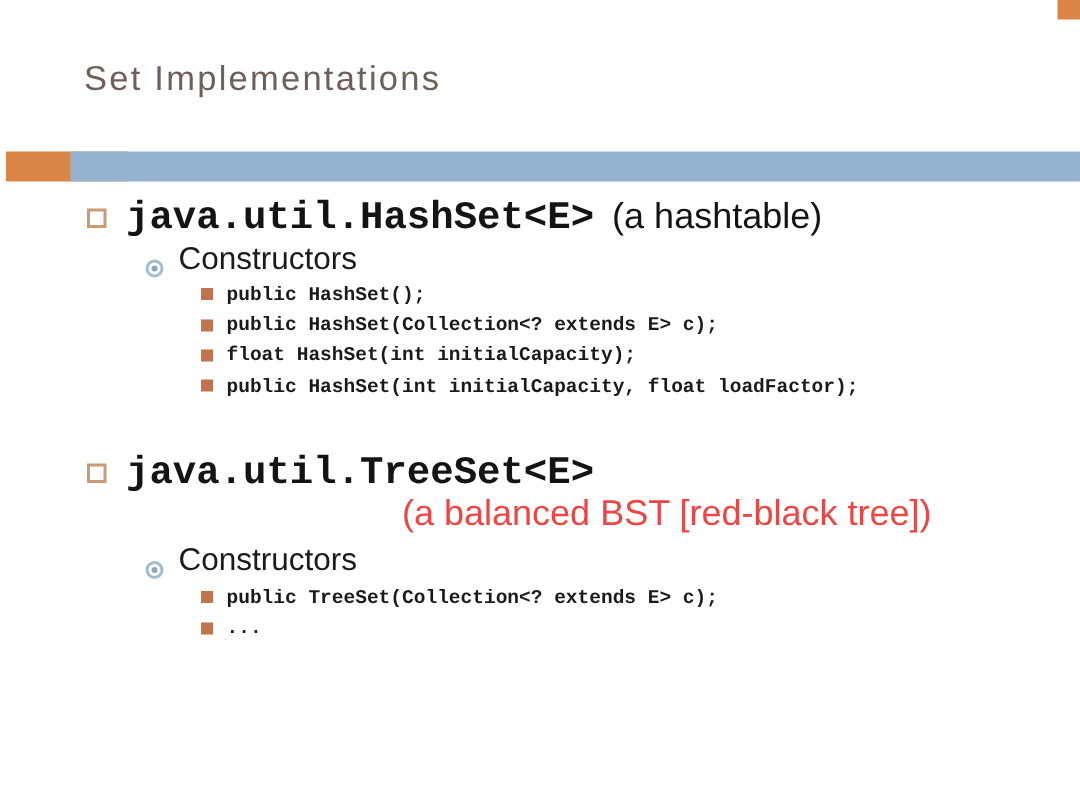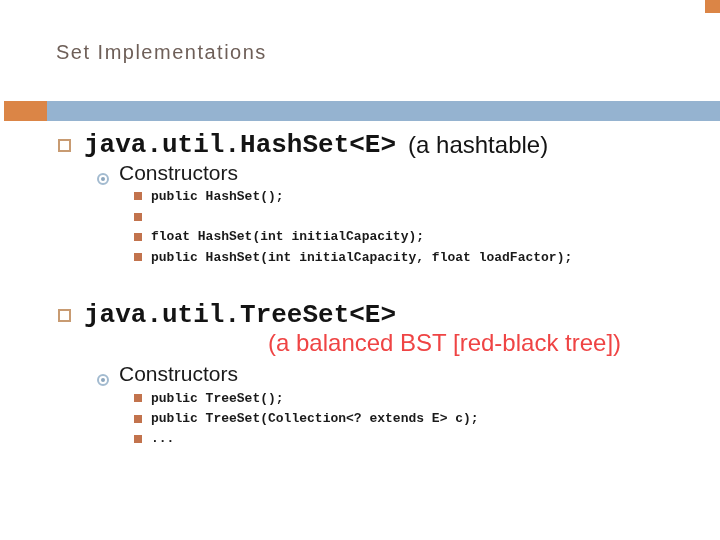--- a/index.html
+++ b/index.html
@@ -7,21 +7,21 @@
     width:720px;height:540px;
     background:#ffffff;
     position:relative;
     overflow:hidden;
     font-family:"Liberation Sans", sans-serif;
   }
   
   .slide-title{
     position:absolute;
     left:56px;top:33px;
-    font-size:20px;
+    font-size:23px;
     letter-spacing:1.5px;
     color:#6E5F58;
     line-height:38px;
     white-space:nowrap;
   }
   .corner-square{
     position:absolute;
     right:0;top:0;
     width:15px;height:13px;
     background:#DB8546;
@@ -153,20 +153,21 @@
   <span class="l2-label">Constructors</span>
 </div>
 
 <div class="code-block" style="top:186px">
   <div class="code-line">
     <span class="code-bullet"></span>
     <span class="code-text">public HashSet();</span>
   </div>
   <div class="code-line">
     <span class="code-bullet"></span>
+    <span class="code-text">public HashSet(Collection&lt;? extends E&gt; c);</span>
   </div>
   <div class="code-line">
     <span class="code-bullet"></span>
     <span class="code-text">float HashSet(int initialCapacity);</span>
   </div>
   <div class="code-line">
     <span class="code-bullet"></span>
     <span class="code-text">public HashSet(int initialCapacity, float loadFactor);</span>
   </div>
 </div>
@@ -181,23 +182,19 @@
 <div class="l2-row" style="top:362px">
   <span class="circ-bullet">
       <span class="dot"></span>
     </span>
   <span class="l2-label">Constructors</span>
 </div>
 
 <div class="code-block" style="top:388px">
   <div class="code-line">
     <span class="code-bullet"></span>
-    <span class="code-text">public TreeSet();</span>
-  </div>
-  <div class="code-line">
-    <span class="code-bullet"></span>
     <span class="code-text">public TreeSet(Collection&lt;? extends E&gt; c);</span>
   </div>
   <div class="code-line">
     <span class="code-bullet"></span>
     <span class="code-text">...</span>
   </div>
 </div>
 
 </body></html>

